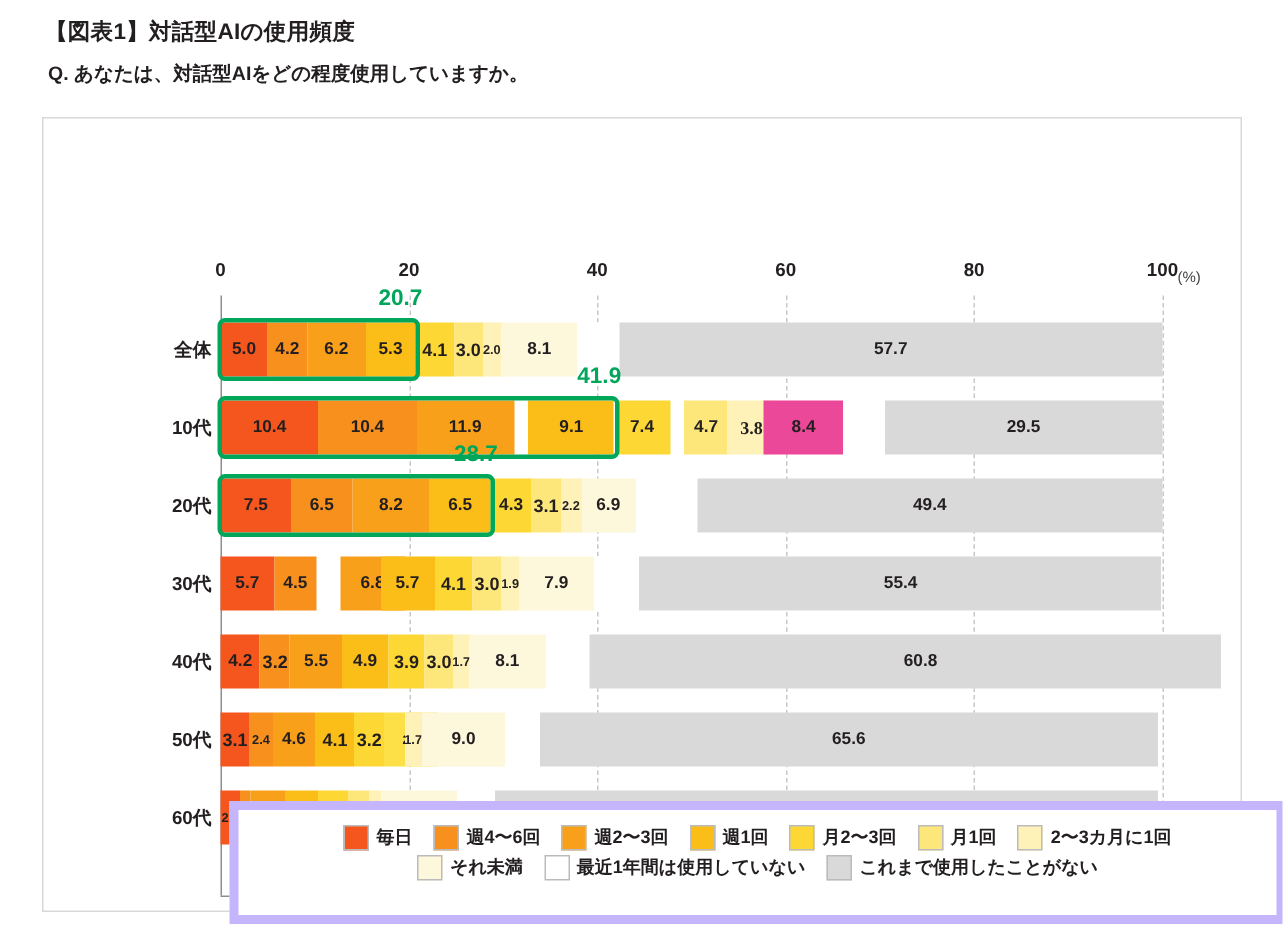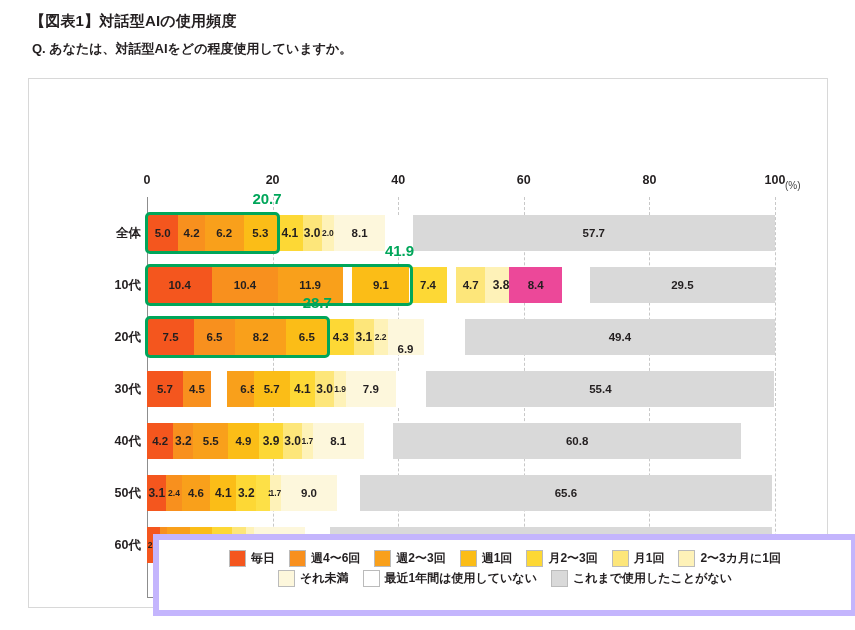--- a/index.html
+++ b/index.html
@@ -248,21 +248,21 @@
           </div>
           <div class="seg" style="left: 205.356px; width: 57.148px; background: rgb(251, 189, 23);">
             <span>9.1</span>
           </div>
           <div class="seg" style="left: 262.504px; width: 37px; background: rgb(253, 216, 53);">
             <span>7.4</span>
           </div>
           <div class="seg" style="left: 308.976px; width: 29.516px; background: rgb(253, 230, 122);">
             <span>4.7</span>
           </div>
-          <div class="seg small" style="left: 338.492px; width: 31px; background: rgb(254, 242, 184);">
+          <div class="seg small" style="left: 338.492px; width: 31px; background: rgb(254, 242, 184); font-family: Liberation Serif, serif;">
             <span>3.8</span>
           </div>
           <div class="seg" style="left: 362.356px; width: 52.752px; background: #ec4899;">
             <span>8.4</span>
           </div>
           <div class="outside-label" style="left: 428.924px; transform: translateX(-50%);">4.4</div>
           <div class="seg" style="left: 415.108px; width: 27.632px; background: rgb(255, 255, 255);"></div>
           <div class="seg" style="left: 442.74px; width: 185.26px; background: rgb(217, 217, 217);">
             <span>29.5</span>
           </div>
@@ -283,21 +283,21 @@
           </div>
           <div class="seg" style="left: 180.236px; width: 27.004px; background: rgb(253, 216, 53);">
             <span>4.3</span>
           </div>
           <div class="seg small" style="left: 207.24px; width: 19.468px; background: rgb(253, 230, 122);">
             <span>3.1</span>
           </div>
           <div class="seg tiny" style="left: 226.708px; width: 13.816px; background: rgb(254, 242, 184);">
             <span>2.2</span>
           </div>
-          <div class="seg" style="left: 240.524px; width: 36px; background: rgb(253, 247, 220); align-items: flex-end;">
+          <div class="seg" style="left: 240.524px; width: 36px; background: rgb(253, 247, 220);">
             <span>6.9</span>
           </div>
           <div class="outside-label" style="left: 300.812px; transform: translateX(-50%);">5.4</div>
           <div class="seg" style="left: 283.856px; width: 33.912px; background: rgb(255, 255, 255);"></div>
           <div class="seg" style="left: 317.768px; width: 310.232px; background: rgb(217, 217, 217);">
             <span>49.4</span>
           </div>
         </div>
         <div class="row" style="top: 174px;">
           <div class="row-label">30代</div>
@@ -352,21 +352,21 @@
             <span>3.0</span>
           </div>
           <div class="seg tiny" style="left: 155.116px; width: 10.676px; background: rgb(254, 242, 184);">
             <span>1.7</span>
           </div>
           <div class="seg" style="left: 165.792px; width: 50.868px; background: rgb(253, 247, 220);">
             <span>8.1</span>
           </div>
           <div class="outside-label" style="left: 231.418px; transform: translateX(-50%);">4.7</div>
           <div class="seg" style="left: 216.66px; width: 29.516px; background: rgb(255, 255, 255);"></div>
-          <div class="seg" style="left: 246.176px; width: 348px; background: rgb(217, 217, 217); padding-left: 20px;">
+          <div class="seg" style="left: 246.176px; width: 421px; background: rgb(217, 217, 217); padding-left: 20px;">
             <span>60.8</span>
           </div>
         </div>
         <div class="row" style="top: 278px;">
           <div class="row-label">50代</div>
           <div class="seg small" style="left: 0px; width: 19.468px; background: rgb(244, 86, 30);">
             <span>3.1</span>
           </div>
           <div class="seg tiny" style="left: 19.468px; width: 15.072px; background: rgb(248, 144, 30);">
             <span>2.4</span>

